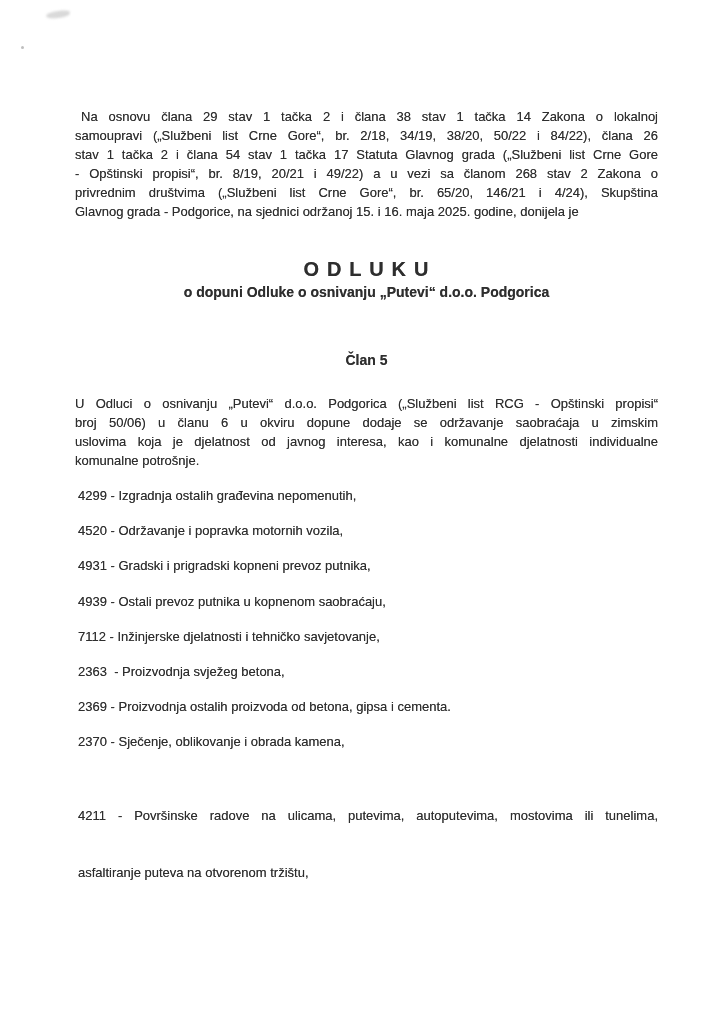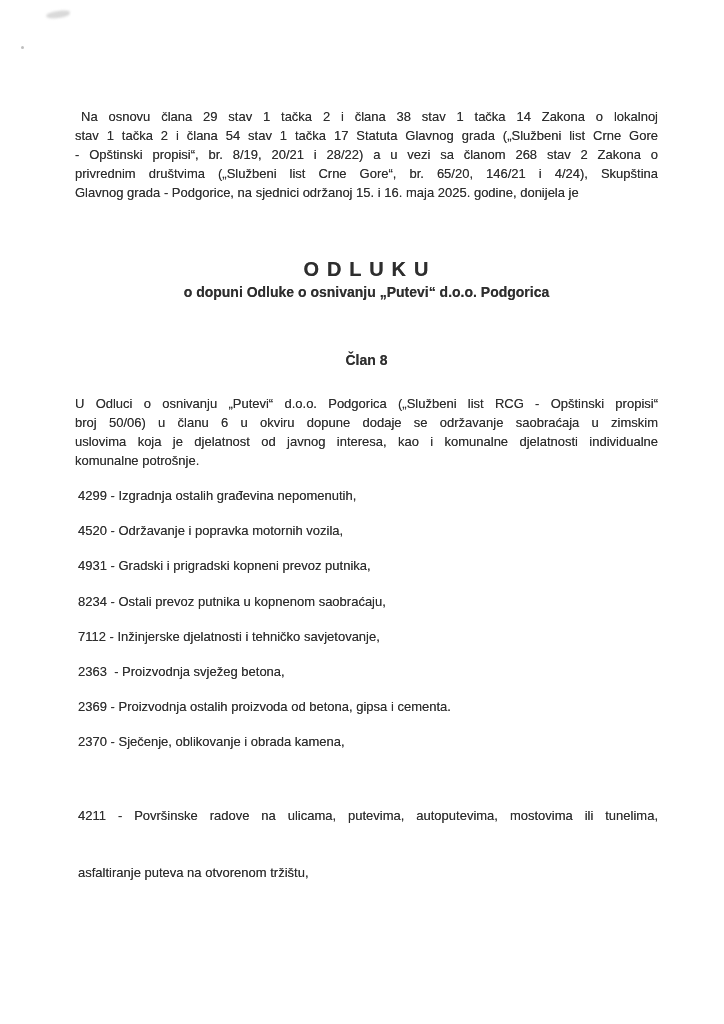--- a/index.html
+++ b/index.html
@@ -103,44 +103,45 @@
 </head>
 <body>
 
 <div class="page scan-text">
 
   <div class="smudge"></div>
   <div class="speck"></div>
 
   <div class="col body-text preamble">
     <div class="jline indent-first">Na osnovu člana 29 stav 1 tačka 2 i člana 38 stav 1 tačka 14 Zakona o lokalnoj</div>
+    <div class="jline">samoupravi („Službeni list Crne Gore“, br. 2/18, 34/19, 38/20, 50/22 i 84/22), člana 26</div>
     <div class="jline">stav 1 tačka 2 i člana 54 stav 1 tačka 17 Statuta Glavnog grada („Službeni list Crne Gore</div>
-    <div class="jline">- Opštinski propisi“, br. 8/19, 20/21 i 28/22) a u vezi sa članom 268 stav 2 Zakona o</div>
+    <div class="jline">- Opštinski propisi“, br. 8/19, 20/21 i 49/22) a u vezi sa članom 268 stav 2 Zakona o</div>
     <div class="jline">privrednim društvima („Službeni list Crne Gore“, br. 65/20, 146/21 i 4/24), Skupština</div>
     <div class="lline">Glavnog grada - Podgorice, na sjednici održanoj 15. i 16. maja 2025. godine, donijela je</div>
   </div>
 
   <div class="col doc-title">O D L U K U</div>
 
   <div class="col doc-subtitle">o dopuni Odluke o osnivanju „Putevi“ d.o.o. Podgorica</div>
 
-  <div class="col article-heading">Član 8</div>
+  <div class="col article-heading">Član 5</div>
 
   <div class="col body-text article-body">
     <div class="jline">U Odluci o osnivanju „Putevi“ d.o.o. Podgorica („Službeni list RCG - Opštinski propisi“</div>
     <div class="jline">broj 50/06) u članu 6 u okviru dopune dodaje se održavanje saobraćaja u zimskim</div>
     <div class="jline">uslovima koja je djelatnost od javnog interesa, kao i komunalne djelatnosti individualne</div>
     <div class="lline">komunalne potrošnje.</div>
   </div>
 
   <div class="col body-text activities">
     <div class="activity">4299 - Izgradnja ostalih građevina nepomenutih,</div>
     <div class="activity">4520 - Održavanje i popravka motornih vozila,</div>
     <div class="activity">4931 - Gradski i prigradski kopneni prevoz putnika,</div>
-    <div class="activity">8234 - Ostali prevoz putnika u kopnenom saobraćaju,</div>
+    <div class="activity">4939 - Ostali prevoz putnika u kopnenom saobraćaju,</div>
     <div class="activity">7112 - Inžinjerske djelatnosti i tehničko savjetovanje,</div>
     <div class="activity">2363  - Proizvodnja svježeg betona,</div>
     <div class="activity">2369 - Proizvodnja ostalih proizvoda od betona, gipsa i cementa.</div>
     <div class="activity">2370 - Sječenje, oblikovanje i obrada kamena,</div>
     <div class="activity">
       <div class="wrap-line jline">4211 - Površinske radove na ulicama, putevima, autoputevima, mostovima ili tunelima,</div>
       <div class="wrap-line lline">asfaltiranje puteva na otvorenom tržištu,</div>
     </div>
   </div>
 

